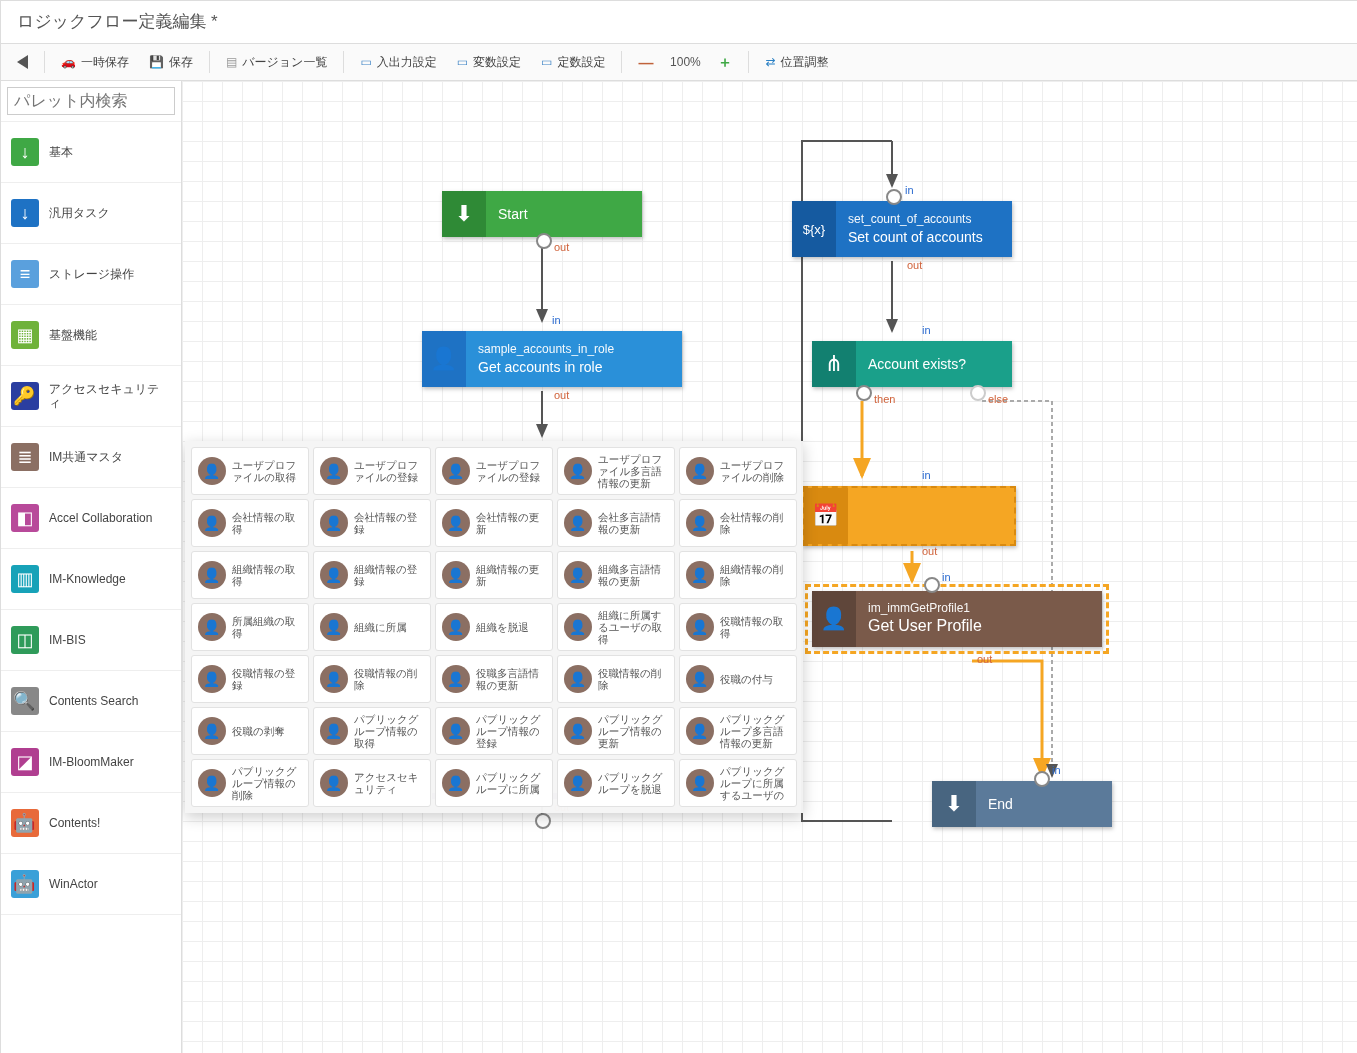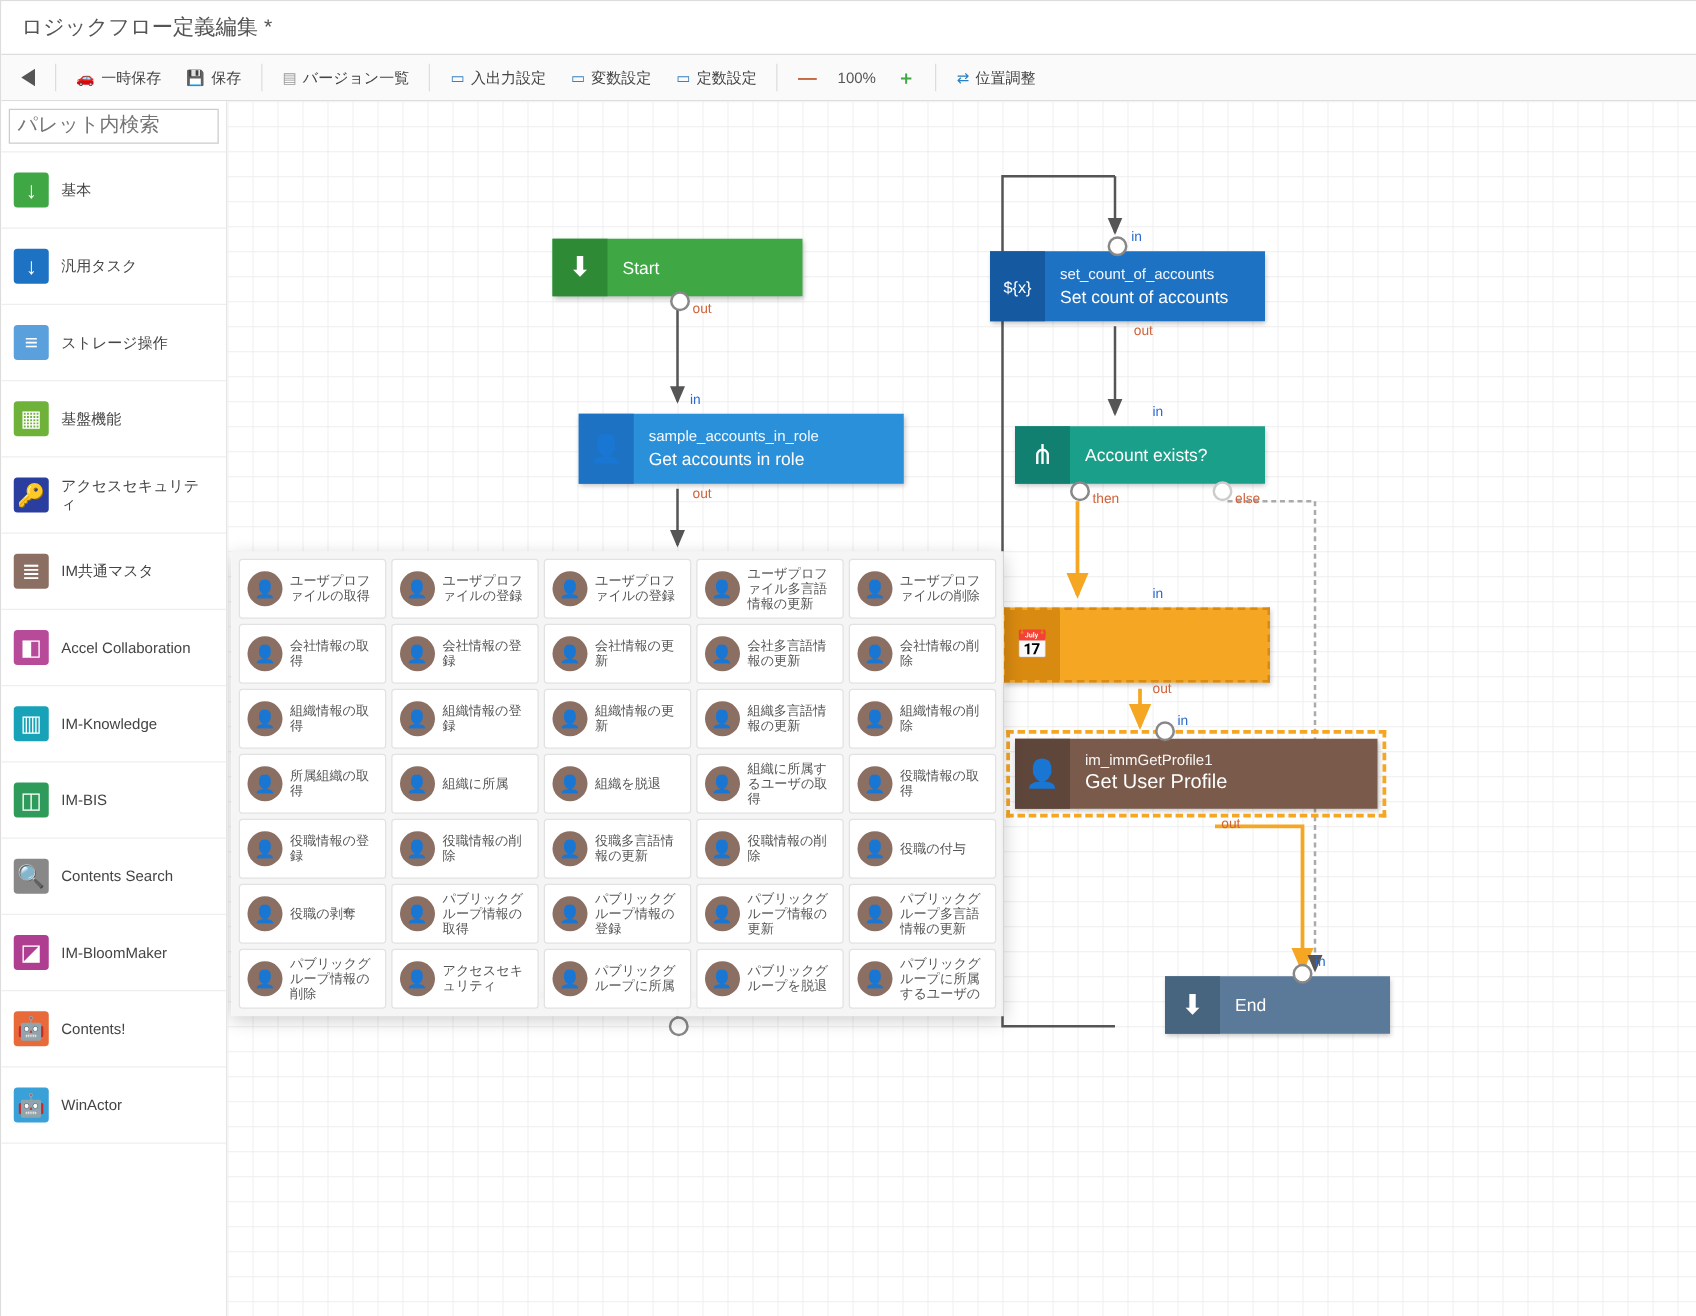--- a/index.html
+++ b/index.html
@@ -190,21 +190,21 @@
 
       <div class="node single" style="left:260px;top:110px;width:200px;background:#3fa845;">
         <div class="n-ico" style="background:#2f8a36">⬇</div>
         <div class="n-body">
             <div class="n-title">Start</div>
           </div>
       </div>
       <span class="port-lbl" style="left:372px;top:160px;color:#d0623a">out</span>
       <div class="port-dot" style="left:354px;top:152px"></div>
 
-      <div class="node double" style="left:240px;top:250px;width:260px;background:#2a90d9;margin-left:41px;">
+      <div class="node double" style="left:240px;top:250px;width:260px;background:#2a90d9;">
         <div class="n-ico" style="background:#1e72c4">👤</div>
         <div class="n-body">
           <div class="n-key">sample_accounts_in_role</div>
           <div class="n-title">Get accounts in role</div>
         </div>
       </div>
       <span class="port-lbl" style="left:370px;top:233px;color:#2a6ad0">in</span>
       <span class="port-lbl" style="left:372px;top:308px;color:#d0623a">out</span>
 
       <div class="node double" style="left:610px;top:120px;width:220px;background:#1e72c4;">

